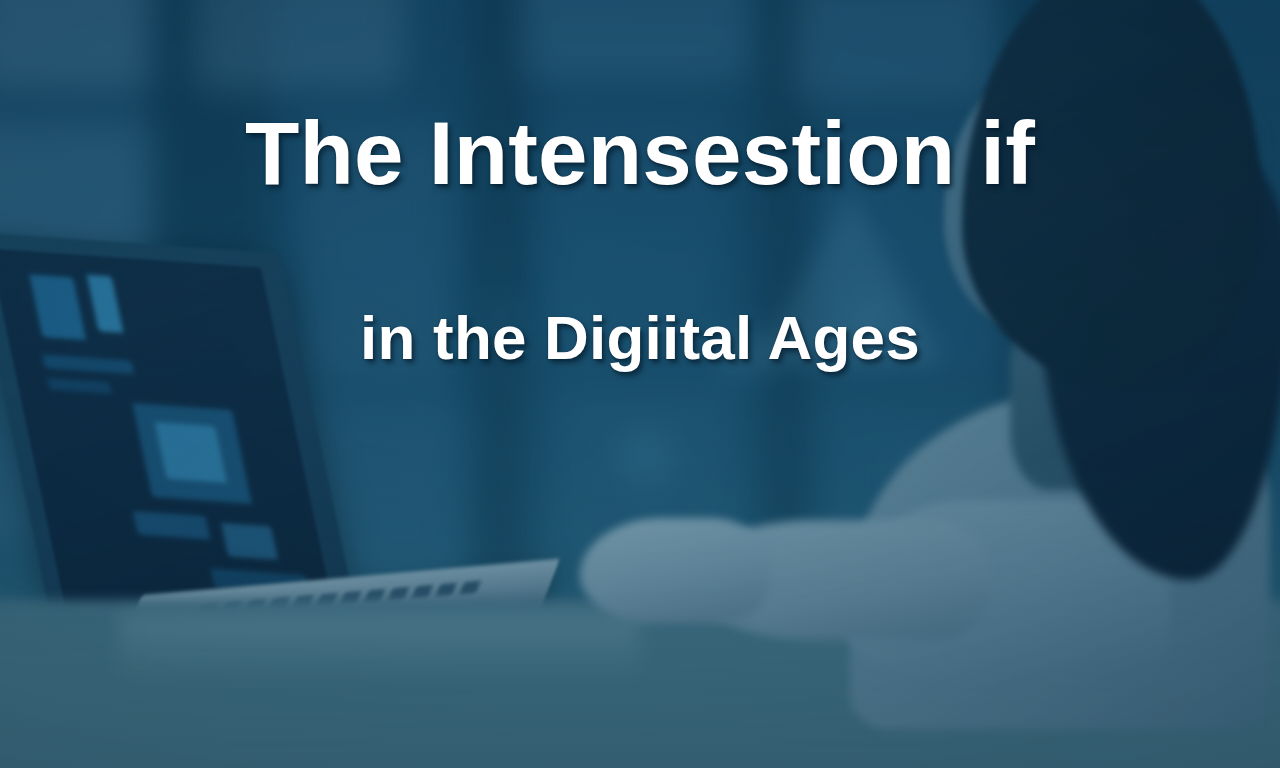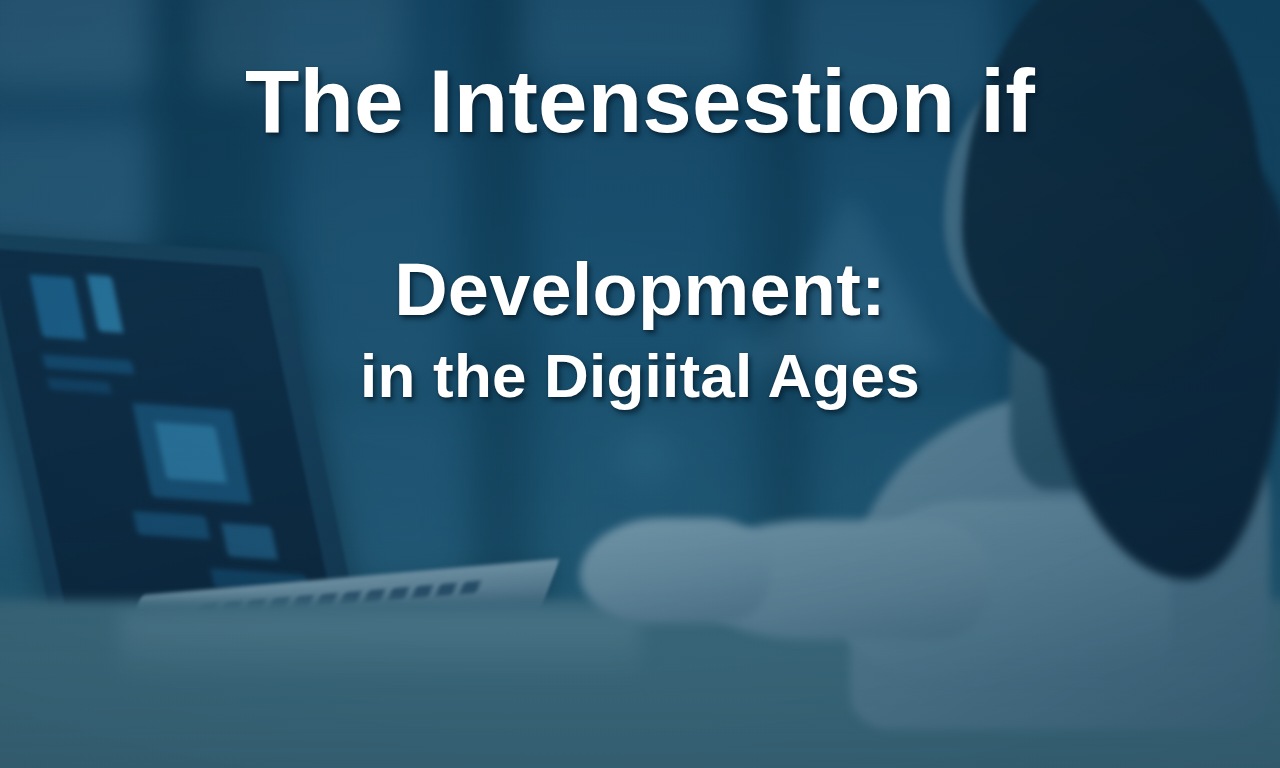--- a/index.html
+++ b/index.html
@@ -189,21 +189,21 @@
   .grade2 {
     background: radial-gradient(ellipse 100% 80% at 45% 40%,
        rgba(36,110,145,0.22) 0%, rgba(8,42,66,0.34) 100%);
   }
 
   
   #titleblock {
     position: absolute;
     left: 0; right: 0;
     top: 0;
-    padding-top: 44px;
+    padding-top: 96px;
     text-align: center;
     color: #ffffff;
     font-weight: 700;
     letter-spacing: 0.2px;
     text-shadow:
       3px 4px 5px rgba(4,26,42,0.62),
       0 1px 2px rgba(4,26,42,0.5);
     -webkit-font-smoothing: antialiased;
     pointer-events: none;
   }
@@ -307,17 +307,16 @@
     <div class="hair2"></div>
     <div class="hair"></div>
   </div>
 
   <div class="layer grade"></div>
   <div class="layer grade2"></div>
 
   <div id="titleblock">
     <div class="line-xl">The Intensestion if</div>
     <div class="gap"></div>
-    <div class="line-lg">Development:</div>
     <div class="line-md">in the Digiital Ages</div>
   </div>
 
 </div>
 
 </body></html>

